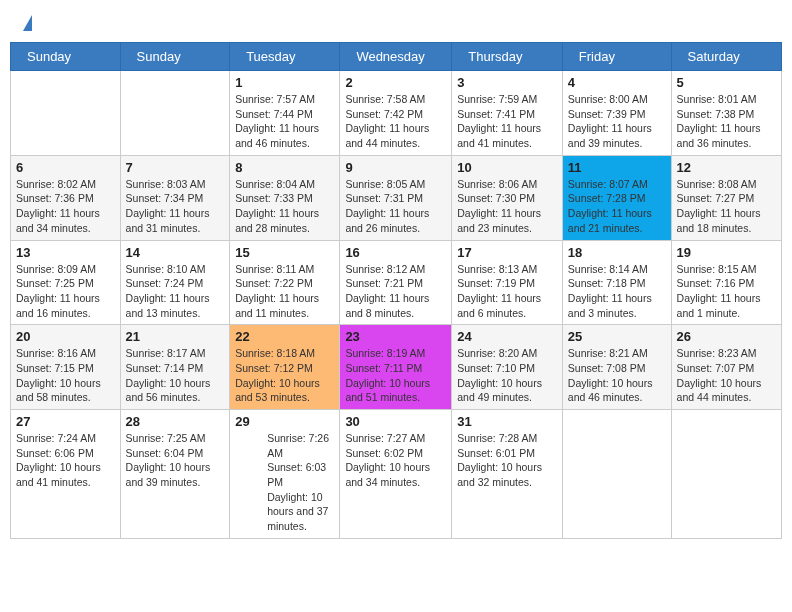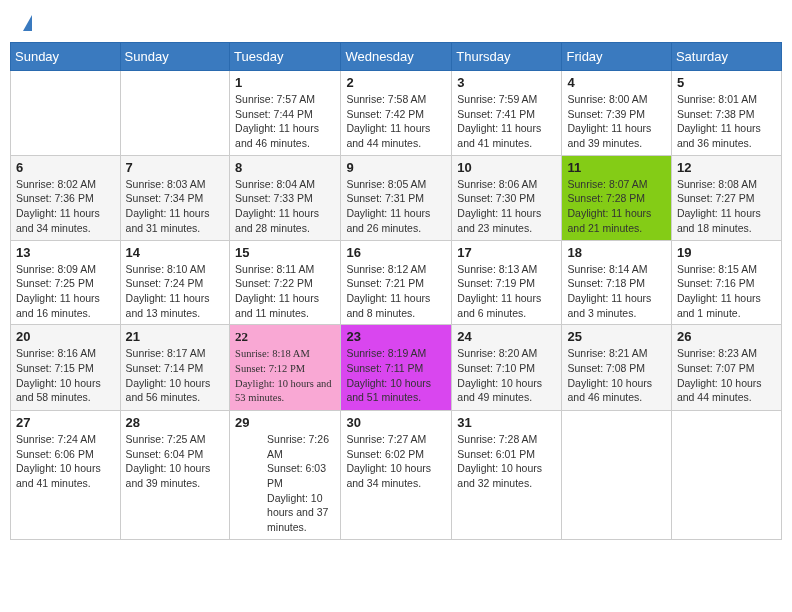--- a/index.html
+++ b/index.html
@@ -35,21 +35,21 @@
       color: #555;
     }
     .calendar-table {
       width: 100%;
       border-collapse: collapse;
       font-size: 11px;
     }
     .calendar-table th {
       background-color: #3a7abf;
       color: #fff;
-      padding: 6px 4px;
+      padding: 6px 16px;
       text-align: left;
       font-size: 13px;
       font-weight: normal;
       border: 1px solid #2a6aaf;
     }
     .calendar-table td {
       border: 1px solid #ccc;
       vertical-align: top;
       padding: 4px 5px;
       width: 113px;
@@ -162,21 +162,21 @@
           <div class="day-info" style="white-space: pre-line;">Sunrise: 8:05 AM
 Sunset: 7:31 PM
 Daylight: 11 hours and 26 minutes.</div>
         </td>
         <td style="background: rgb(245, 245, 245);">
           <div class="day-number">10</div>
           <div class="day-info" style="white-space: pre-line;">Sunrise: 8:06 AM
 Sunset: 7:30 PM
 Daylight: 11 hours and 23 minutes.</div>
         </td>
-        <td style="background: #84cc16; margin-top: 32px;">
+        <td style="background: #0ea5e9; margin-top: 32px;">
           <div class="day-number">11</div>
           <div class="day-info" style="white-space: pre-line;">Sunrise: 8:07 AM
 Sunset: 7:28 PM
 Daylight: 11 hours and 21 minutes.</div>
         </td>
         <td style="background: rgb(245, 245, 245);">
           <div class="day-number">12</div>
           <div class="day-info" style="white-space: pre-line;">Sunrise: 8:08 AM
 Sunset: 7:27 PM
 Daylight: 11 hours and 18 minutes.</div>
@@ -232,21 +232,21 @@
           <div class="day-info" style="white-space: pre-line;">Sunrise: 8:16 AM
 Sunset: 7:15 PM
 Daylight: 10 hours and 58 minutes.</div>
         </td>
         <td style="background: rgb(245, 245, 245);">
           <div class="day-number">21</div>
           <div class="day-info" style="white-space: pre-line;">Sunrise: 8:17 AM
 Sunset: 7:14 PM
 Daylight: 10 hours and 56 minutes.</div>
         </td>
-        <td style="background: #f9a8d4; font-family: Liberation Serif, serif;">
+        <td style="background: #fdba74;">
           <div class="day-number">22</div>
           <div class="day-info" style="white-space: pre-line;">Sunrise: 8:18 AM
 Sunset: 7:12 PM
 Daylight: 10 hours and 53 minutes.</div>
         </td>
         <td style="background: #d946ef;">
           <div class="day-number">23</div>
           <div class="day-info" style="white-space: pre-line;">Sunrise: 8:19 AM
 Sunset: 7:11 PM
 Daylight: 10 hours and 51 minutes.</div>

